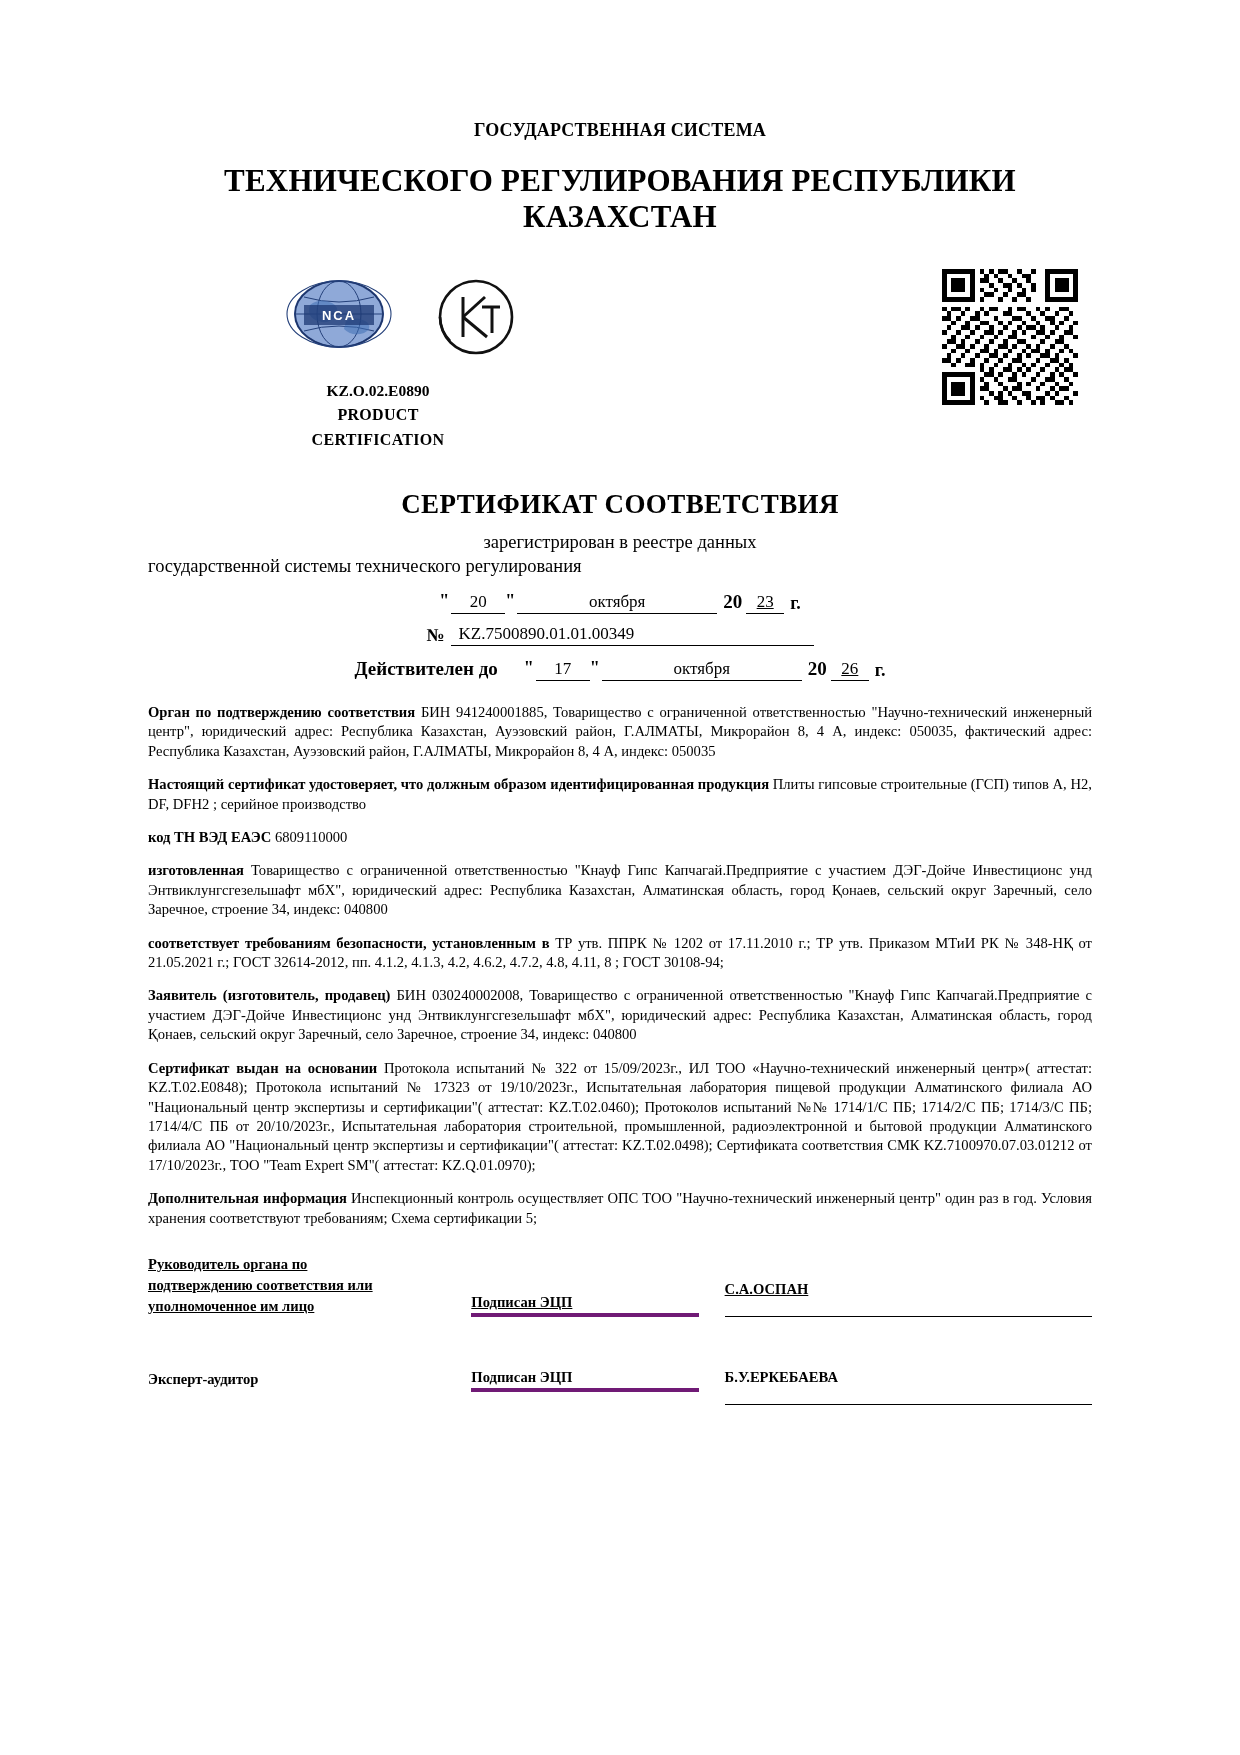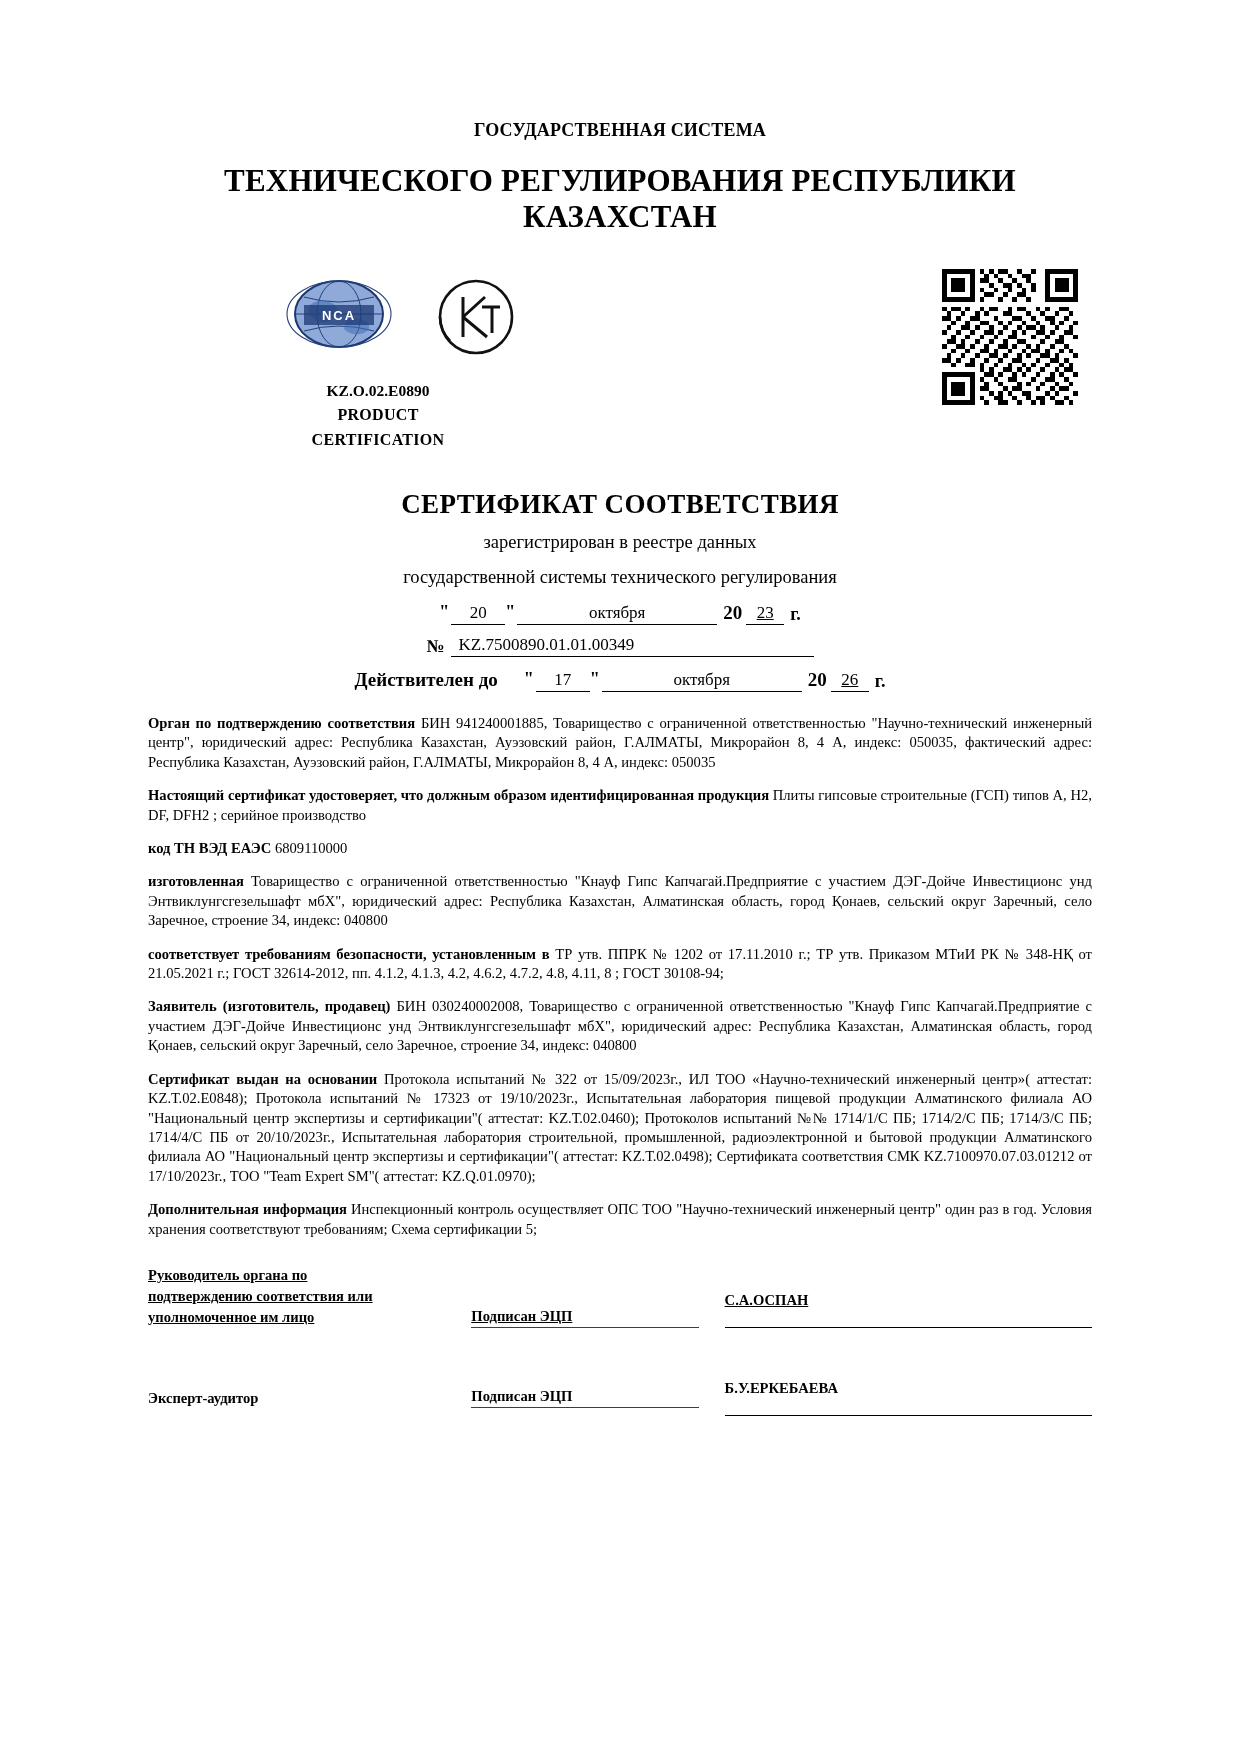--- a/index.html
+++ b/index.html
@@ -82,23 +82,22 @@
     font-size: 27px;
     margin-top: 24px;
     letter-spacing: .4px;
   }
   .subtitle {
     text-align: center;
     font-size: 18.5px;
     margin-top: 12px;
   }
   .subtitle2 {
-    text-align: center;
     font-size: 18.5px;
-    margin-top: 14px;
+    margin-top: 3px;
   }
   
   .dateline {
     margin-top: 14px;
     display: flex;
     justify-content: center;
     align-items: flex-end;
     font-size: 17px;
     gap: 0px;
   }
@@ -158,37 +157,37 @@
     align-items: flex-end;
     margin-bottom: 8px;
     text-decoration: underline;
   }
   .sign-label {
     font-weight: bold;
     line-height: 1.45;
     width: 330px;
   }
   .sig-field {
-    border-bottom: 1px solid #701a75;
+    border-bottom: 4px solid #701a75;
     width: 232px;
     text-align: left;
     font-weight: bold;
     padding-bottom: 2px;
     margin-right: 26px;
   }
   .name-field {
     border-bottom: 1px solid #000;
     width: 375px;
     text-align: left;
     font-weight: bold;
     padding-bottom: 18px;
   }
   .sign-row2 {
     display: flex;
-    align-items: center;
+    align-items: flex-start;
     margin-top: 52px;
   }
 </style>
 </head>
 <body>
 
 <div class="page">
 
   <div class="hdr">
     <div class="hdr-line1">ГОСУДАРСТВЕННАЯ СИСТЕМА</div>

